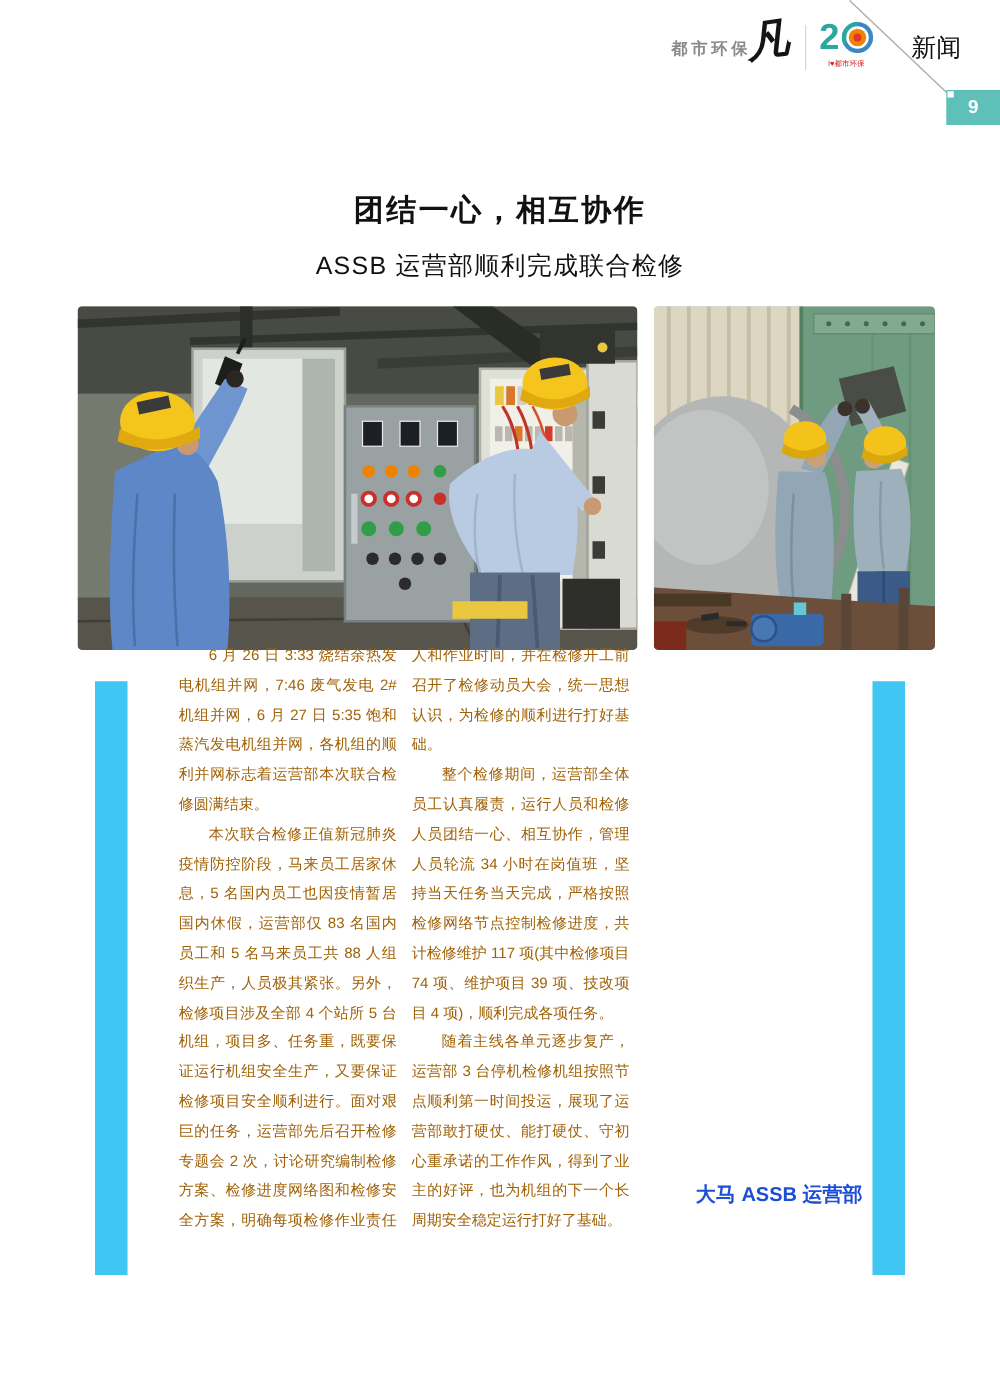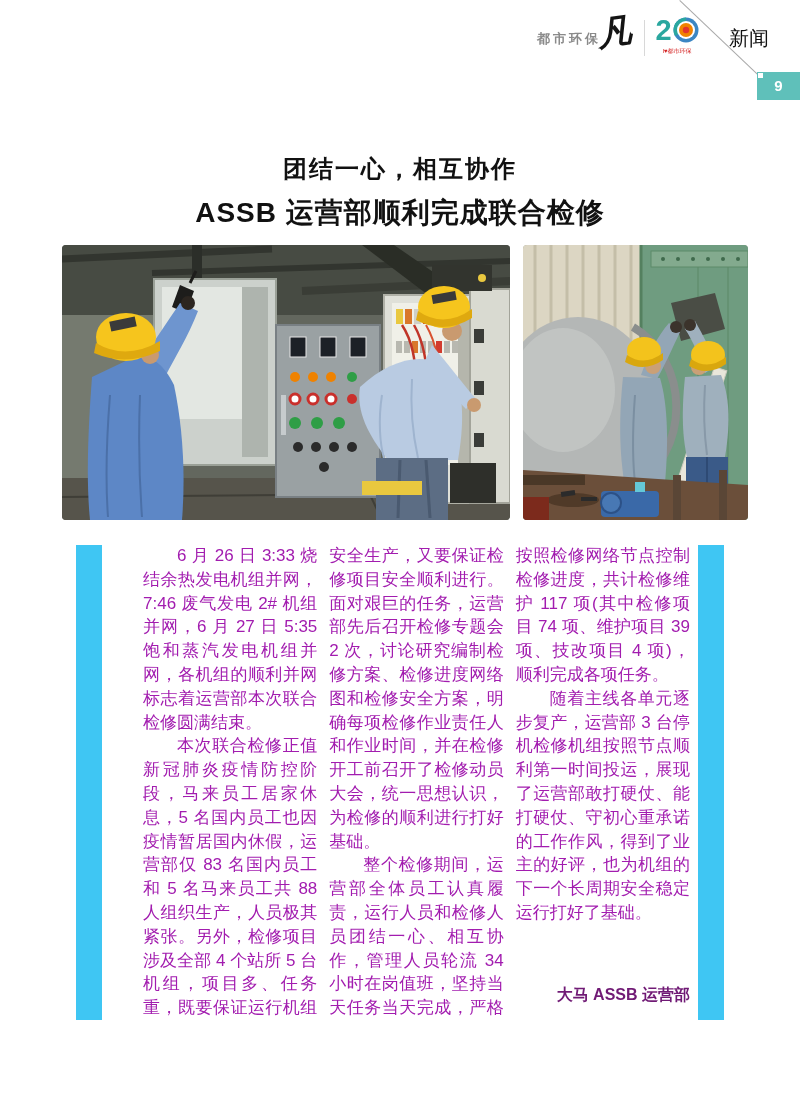--- a/index.html
+++ b/index.html
@@ -21,38 +21,38 @@
   .section-label{position:absolute;left:729px;top:25px;font-size:20px;font-weight:normal;color:#111;}
   .diag-rule{position:absolute;left:680px;top:0;width:107px;height:1px;background:#a9a9a9;
     transform:rotate(43.5deg);transform-origin:0 0;}
   .page-tab{position:absolute;left:757px;top:72px;width:43px;height:28px;background:#5fc0ba;}
   .page-tab .num{position:absolute;left:0;top:0;width:100%;height:28px;line-height:28px;
     text-align:center;color:#ffffff;font-size:15px;font-weight:bold;}
   .tab-notch{position:absolute;left:1px;top:1px;width:5px;height:5px;background:#ffffff;}
   
   .title{position:absolute;left:0;top:148px;width:100%;text-align:center;color:#111;}
   .title-line1{font-size:24px;font-weight:bold;letter-spacing:2px;line-height:42px;}
-  .title-line2{font-size:28px;font-weight:bold;letter-spacing:1px;line-height:46px;}
+  .title-line2{font-size:20px;font-weight:normal;letter-spacing:1px;line-height:46px;}
   
   .photo{position:absolute;top:245px;height:275px;border-radius:4px;overflow:hidden;}
   .photo svg{display:block;width:100%;height:100%;}
   .photo-left{left:62px;width:448px;}
   .photo-right{left:523px;width:225px;}
   
   .accent-bar{position:absolute;top:545px;width:26px;height:475px;background:#3fc6f3;}
   .accent-bar.left{left:76px;}
   .accent-bar.right{left:698px;}
   .article-columns{
-    position:absolute;left:143px;top:544px;width:547px;height:480px;
+    position:absolute;left:143px;top:513px;width:547px;height:480px;
     column-count:3;column-gap:12px;column-fill:auto;overflow:hidden;
-    font-size:17px;line-height:23.8px;text-align:justify;color:#a21caf;
+    font-size:12px;line-height:23.8px;text-align:justify;color:#a16207;
   }
   .article-columns p{margin:0;text-indent:2em;}
-  .signature{position:absolute;top:985px;right:110px;margin:0;
-    font-size:16px;font-weight:bold;color:#701a75;}
+  .signature{position:absolute;top:946px;right:110px;margin:0;
+    font-size:16px;font-weight:bold;color:#1d4ed8;}
 </style>
 </head>
 <body>
 
 <div class="page">
 
   <span class="brand-text">都市环保</span>
   <span class="brand-mark">凡</span>
   <span class="masthead-divider"></span>
 

